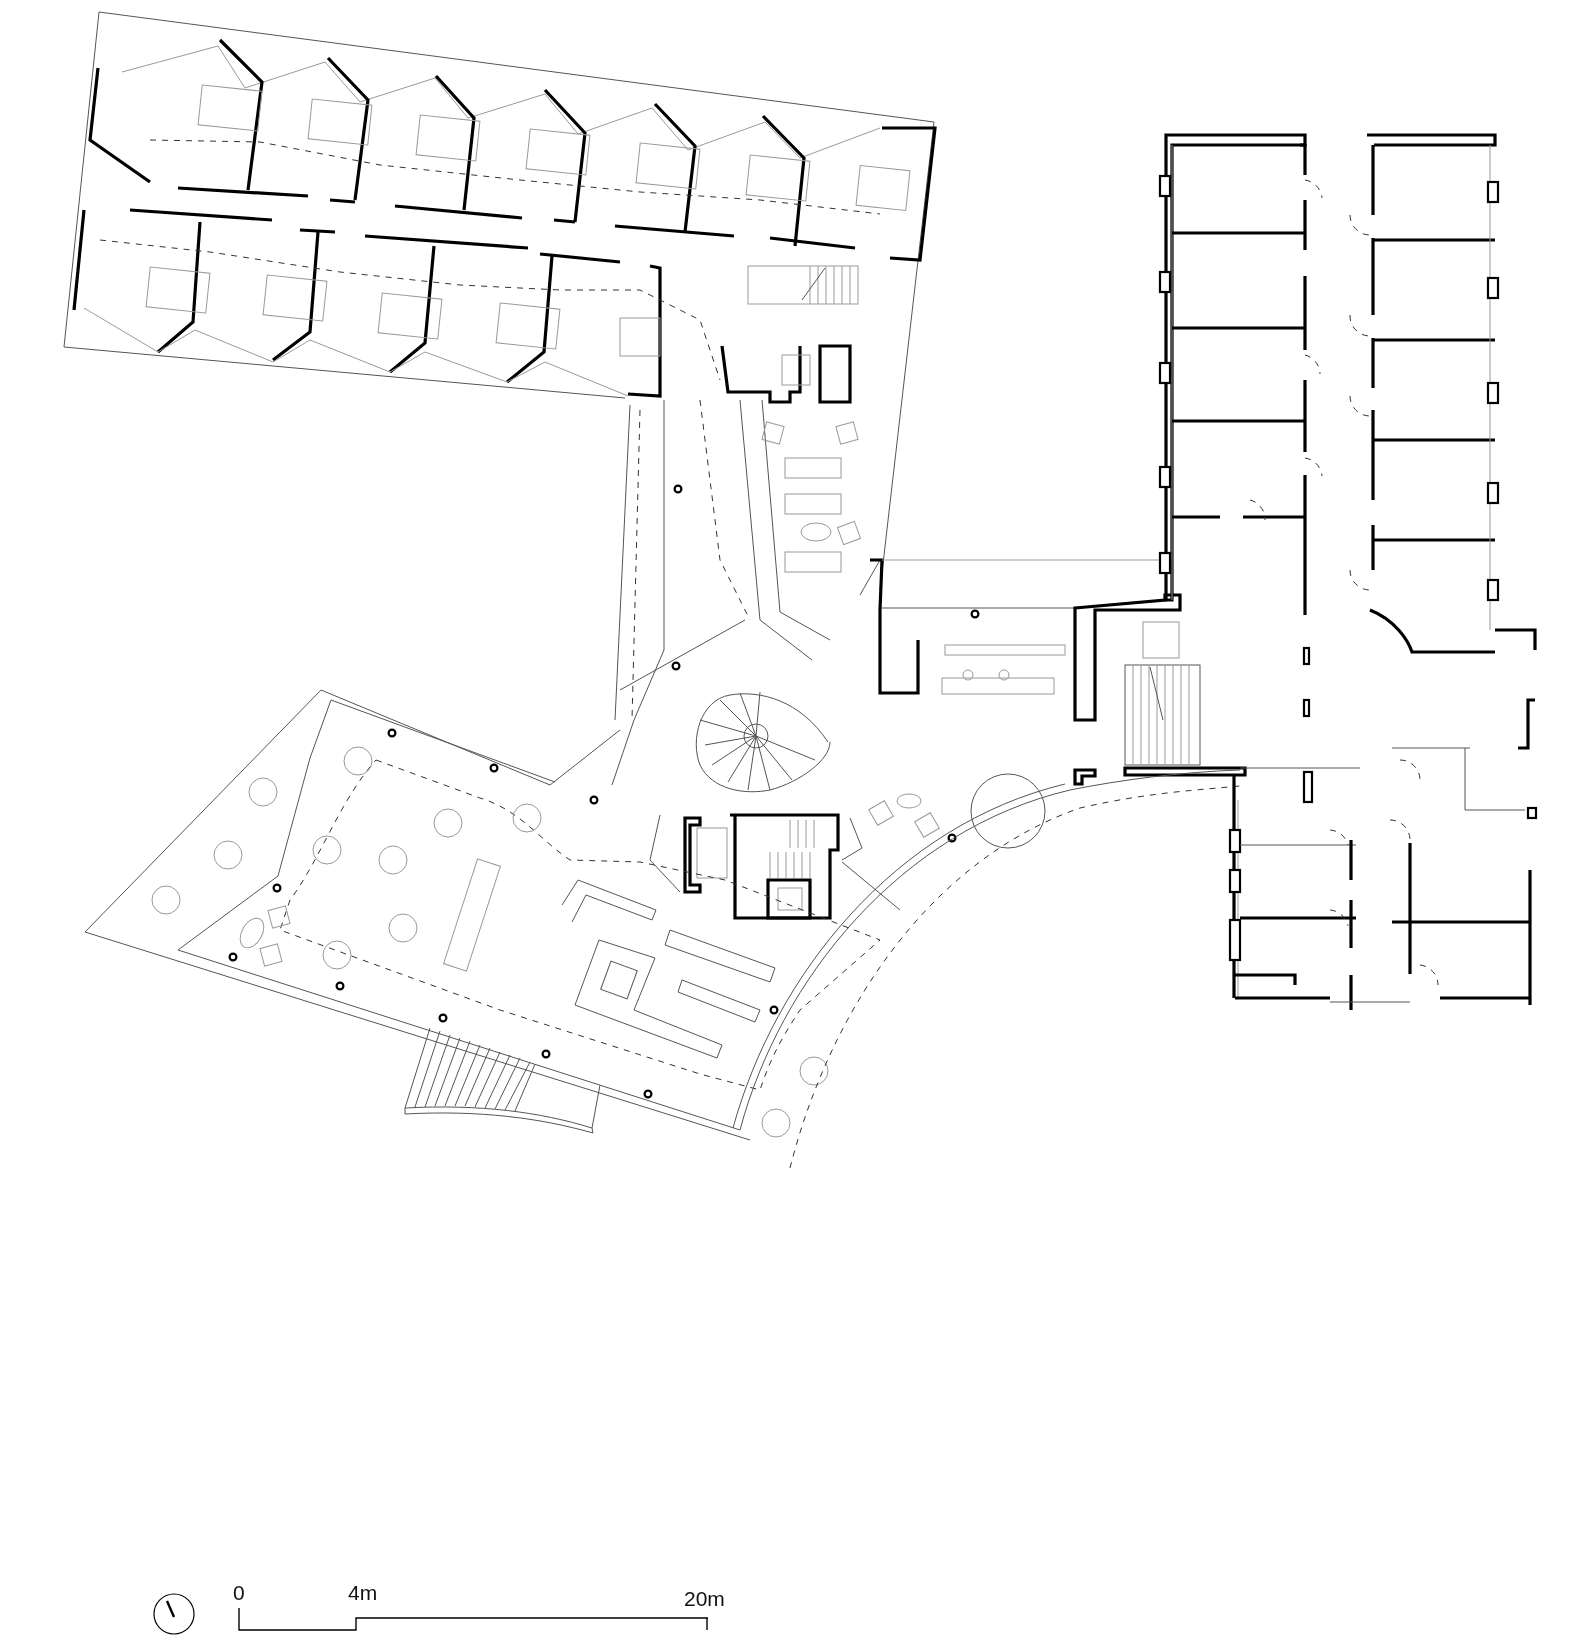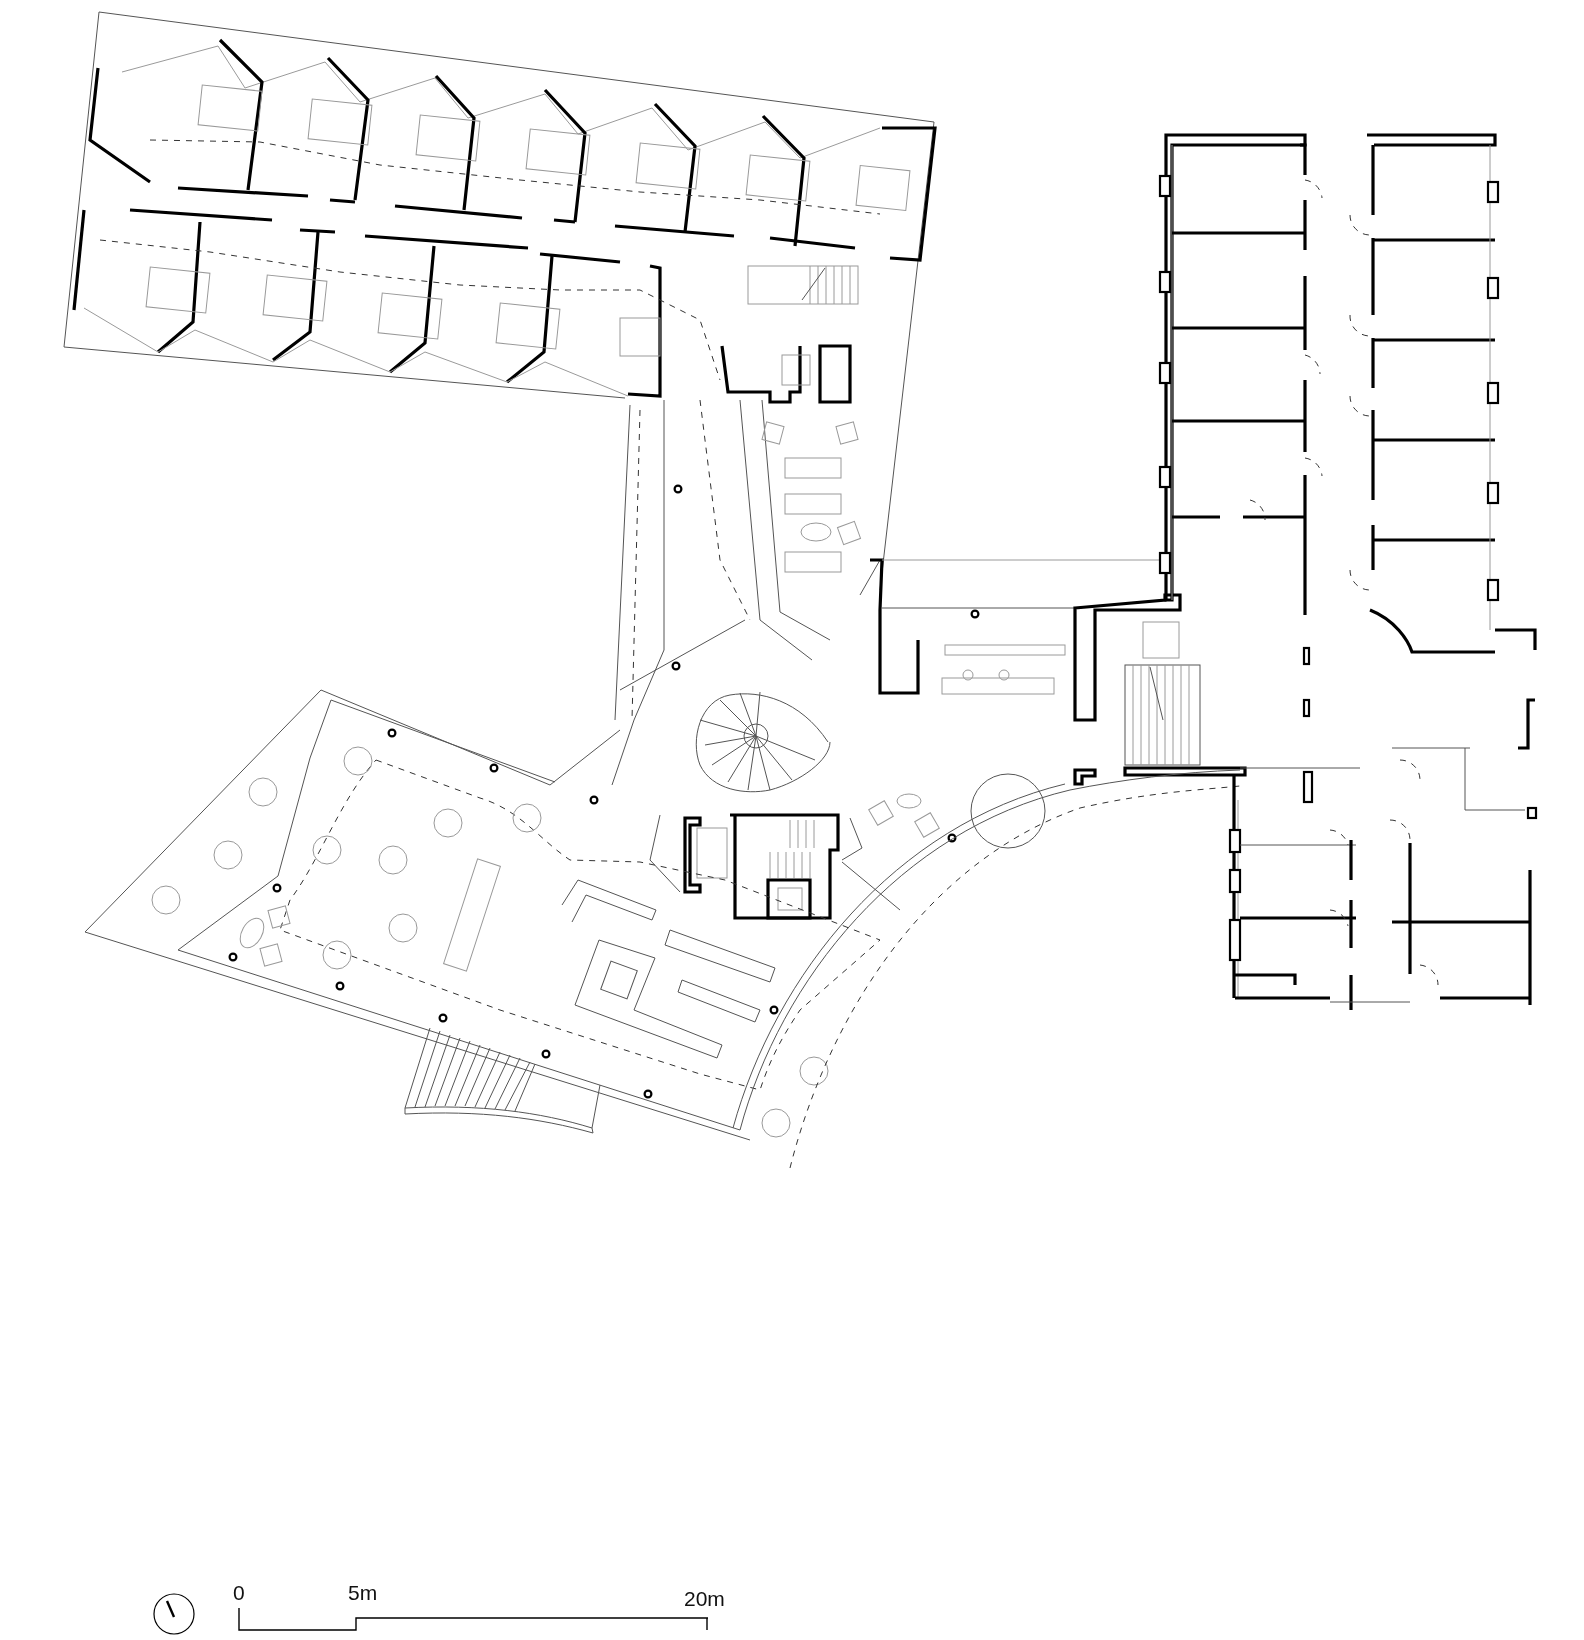--- a/index.html
+++ b/index.html
@@ -367,14 +367,14 @@
   </svg>
 </div>
 
 <div style="position:absolute;left:238px;top:1606px;width:470px;height:26px;">
   <svg width="470" height="26" viewBox="0 0 470 26">
     <polyline points="1,2 1,24 118,24 118,12 470,12" fill="none" stroke="#000" stroke-width="1.4"></polyline>
     <line x1="469" y1="12" x2="469" y2="24" stroke="#000" stroke-width="1.4"></line>
   </svg>
 </div>
 <span class="scale-label" style="left:233px;top:1581px;">0</span>
-<span class="scale-label" style="left:348px;top:1581px;">5m</span>
+<span class="scale-label" style="left:348px;top:1581px;">4m</span>
 <span class="scale-label" style="left:684px;top:1587px;">20m</span>
 
 </body></html>

